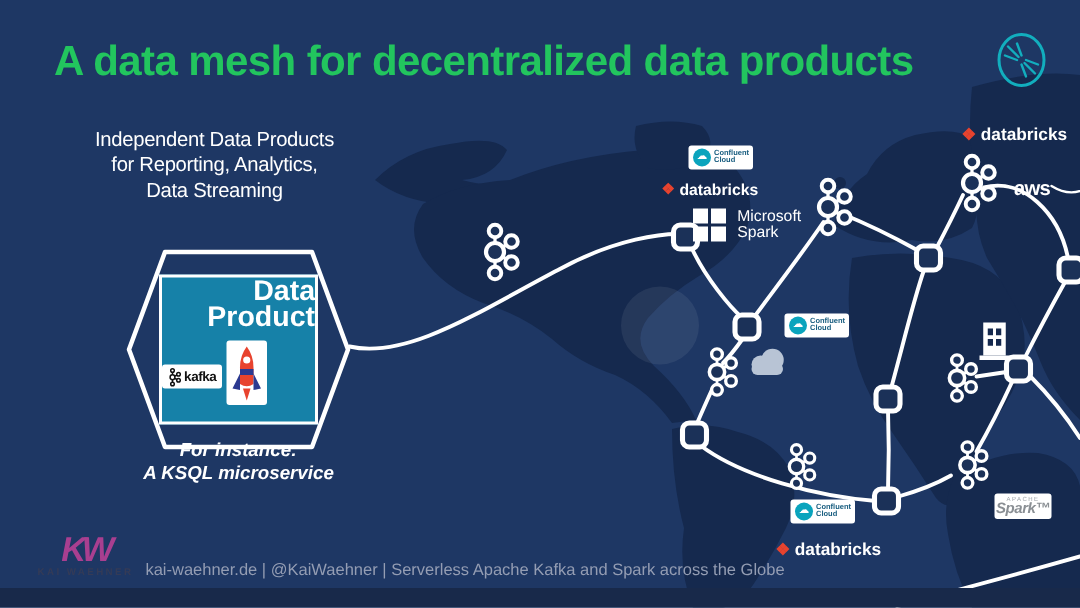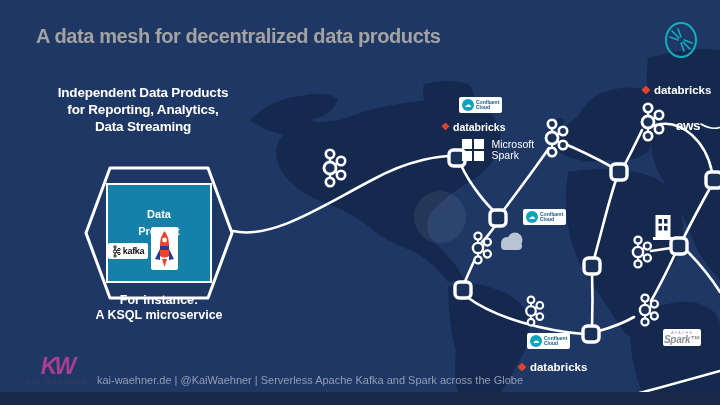--- a/index.html
+++ b/index.html
@@ -1,34 +1,34 @@
 <!DOCTYPE html>
 <html><head>
 <meta charset="utf-8">
 <style>
   html,body{margin:0;padding:0;}
   .stage{position:relative;width:720px;height:405px;overflow:hidden;
          background:#1E3764;font-family:"Liberation Sans",sans-serif;}
   .abs{position:absolute;}
 
   
-  .title{left:36px;top:25px;color:#a3a3a3;font-size:20px;font-weight:800;letter-spacing:-0.4px;}
+  .title{left:36px;top:25px;color:#22c55e;font-size:28px;font-weight:800;letter-spacing:-0.4px;}
   .subtitle{left:18px;top:84px;width:250px;text-align:center;color:#fff;
-            font-size:13.5px;line-height:17px;font-weight:700;letter-spacing:-0.2px;}
+            font-size:13.5px;line-height:17px;font-weight:400;letter-spacing:-0.2px;}
   .caption{left:48px;top:293px;width:222px;text-align:center;color:#fff;
-           font-weight:800;font-size:12.5px;line-height:15px;}
+           font-style:italic;font-weight:800;font-size:12.5px;line-height:15px;}
   .footer{left:0;top:374px;width:620px;text-align:center;color:#949DB3;font-size:11px;z-index:4;}
   .bottombar{left:0;bottom:0;width:720px;height:13px;background:#18294A;z-index:3;}
 
   
   .hexsvg{left:76px;top:156px;z-index:2;}
   .dp-box{left:106px;top:183px;width:106px;height:100px;background:#1681A8;
           border:2px solid #fff;box-sizing:border-box;z-index:2;}
-  .dp-title{width:100%;margin-top:21px;text-align:center;color:#fff;
-            font-size:11px;line-height:17px;font-weight:800;}
+  .dp-title{width:100%;margin-top:1px;text-align:right;color:#fff;
+            font-size:19px;line-height:17px;font-weight:800;}
   .kafka-badge{left:108px;top:243px;width:40px;height:16px;background:#fff;border-radius:2px;
                display:flex;align-items:center;justify-content:center;gap:2px;z-index:3;}
   .kafka-badge span{color:#111;font-weight:800;font-size:9px;letter-spacing:-0.3px;}
   .rocket-badge{left:151px;top:227px;width:27px;height:43px;background:#fff;border-radius:2px;
                 display:flex;align-items:center;justify-content:center;z-index:3;}
 
   
   .cc-badge{display:flex;align-items:center;gap:2px;background:#fff;border-radius:2px;
             padding:2px 3px;z-index:3;}
   .cc-circle{width:12px;height:12px;border-radius:50%;background:#0AA4BD;color:#fff;

